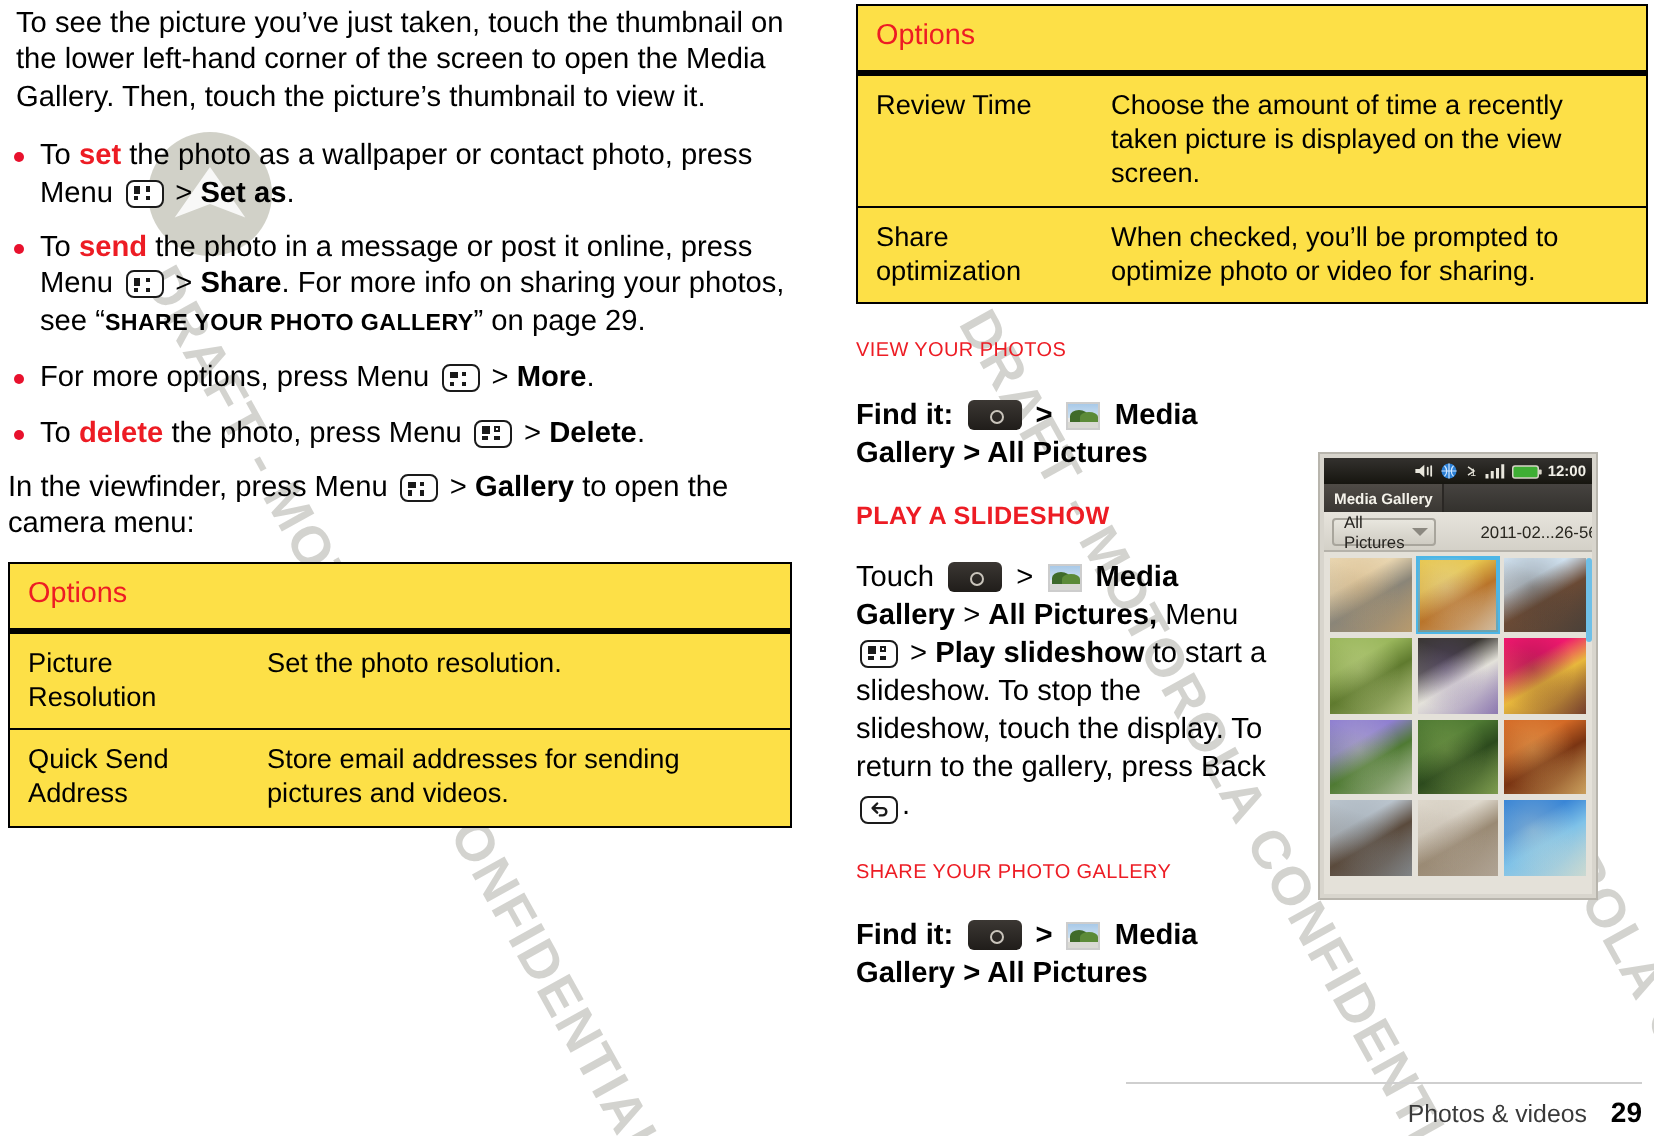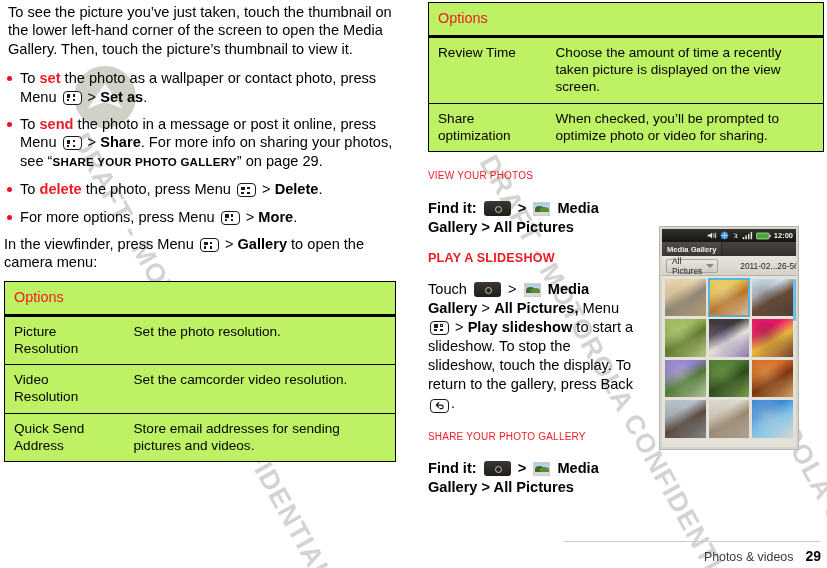--- a/index.html
+++ b/index.html
@@ -174,21 +174,21 @@
   .icon-pic .hill{ position:absolute; left:1px; bottom:3px; width:9px; height:6px; background:#3f6b2a; border-radius:50% 50% 0 0;}
   .icon-pic .hill2{ position:absolute; right:0px; bottom:3px; width:9px; height:5px; background:#5c8b38; border-radius:50% 50% 0 0;}
   .icon-pic .grnd{ position:absolute; left:0; right:0; bottom:0; height:3px; background:#d9d9d4;}
 
   
   table.opt{
     width:100%;
     border-collapse:collapse;
     border:1.5px solid #000;
     margin-top:9px;
-    background:#bef264;
+    background:#fde047;
   }
   table.opt th.hdr{
     text-align:left;
     color:#ed1c24;
     font-weight:normal;
     font-size:14.4px;
     padding:7px 9px 9px 9px;
     border-bottom:3px solid #000;
   }
   table.opt td{
@@ -362,45 +362,41 @@
 
       <li>
         <span>To </span><span class="kw">set</span><span> the photo as a wallpaper or contact photo, press Menu </span><span class="icon-menu"><i></i><i></i><i></i><i></i></span><span> &gt; </span><span class="b">Set as</span><span>.</span>
       </li>
 
       <li>
         <span>To </span><span class="kw">send</span><span> the photo in a message or post it online, press Menu </span><span class="icon-menu"><i></i><i></i><i></i><i></i></span><span> &gt; </span><span class="b">Share</span><span>. For more info on sharing your photos, see “</span><span class="smallcaps-ref">Share your photo gallery</span><span>” on page 29.</span>
       </li>
 
       <li>
+        <span>For more options, press Menu </span><span class="icon-menu"><i></i><i></i><i></i><i></i></span><span> &gt; </span><span class="b">More</span><span>.</span>
+      </li>
+
+      <li>
         <span>To </span><span class="kw">delete</span><span> the photo, press Menu </span><span class="icon-menu"><i></i><i></i><i></i><i></i></span><span> &gt; </span><span class="b">Delete</span><span>.</span>
-      </li>
-
-      <li>
-        <span>For more options, press Menu </span><span class="icon-menu"><i></i><i></i><i></i><i></i></span><span> &gt; </span><span class="b">More</span><span>.</span>
       </li>
     </ul>
 
 
     <p class="body"><span>In the viewfinder, press Menu </span><span class="icon-menu"><i></i><i></i><i></i><i></i></span><span> &gt; </span><span class="b">Gallery</span><span> to open the camera menu:</span></p>
 
     <table class="opt">
       <thead>
         <tr>
             <th class="hdr" colspan="2">Options</th>
           </tr>
       </thead>
       <tbody>
         <tr class="first">
           <td class="name">Picture Resolution</td>
           <td class="desc">Set the photo resolution.</td>
-        </tr>
-        <tr>
-          <td class="name">Video Resolution</td>
-          <td class="desc">Set the camcorder video resolution.</td>
         </tr>
         <tr>
           <td class="name">Quick Send Address</td>
           <td class="desc">Store email addresses for sending pictures and videos.</td>
         </tr>
       </tbody>
     </table>
   </div>
 
   <div class="col col-right">

